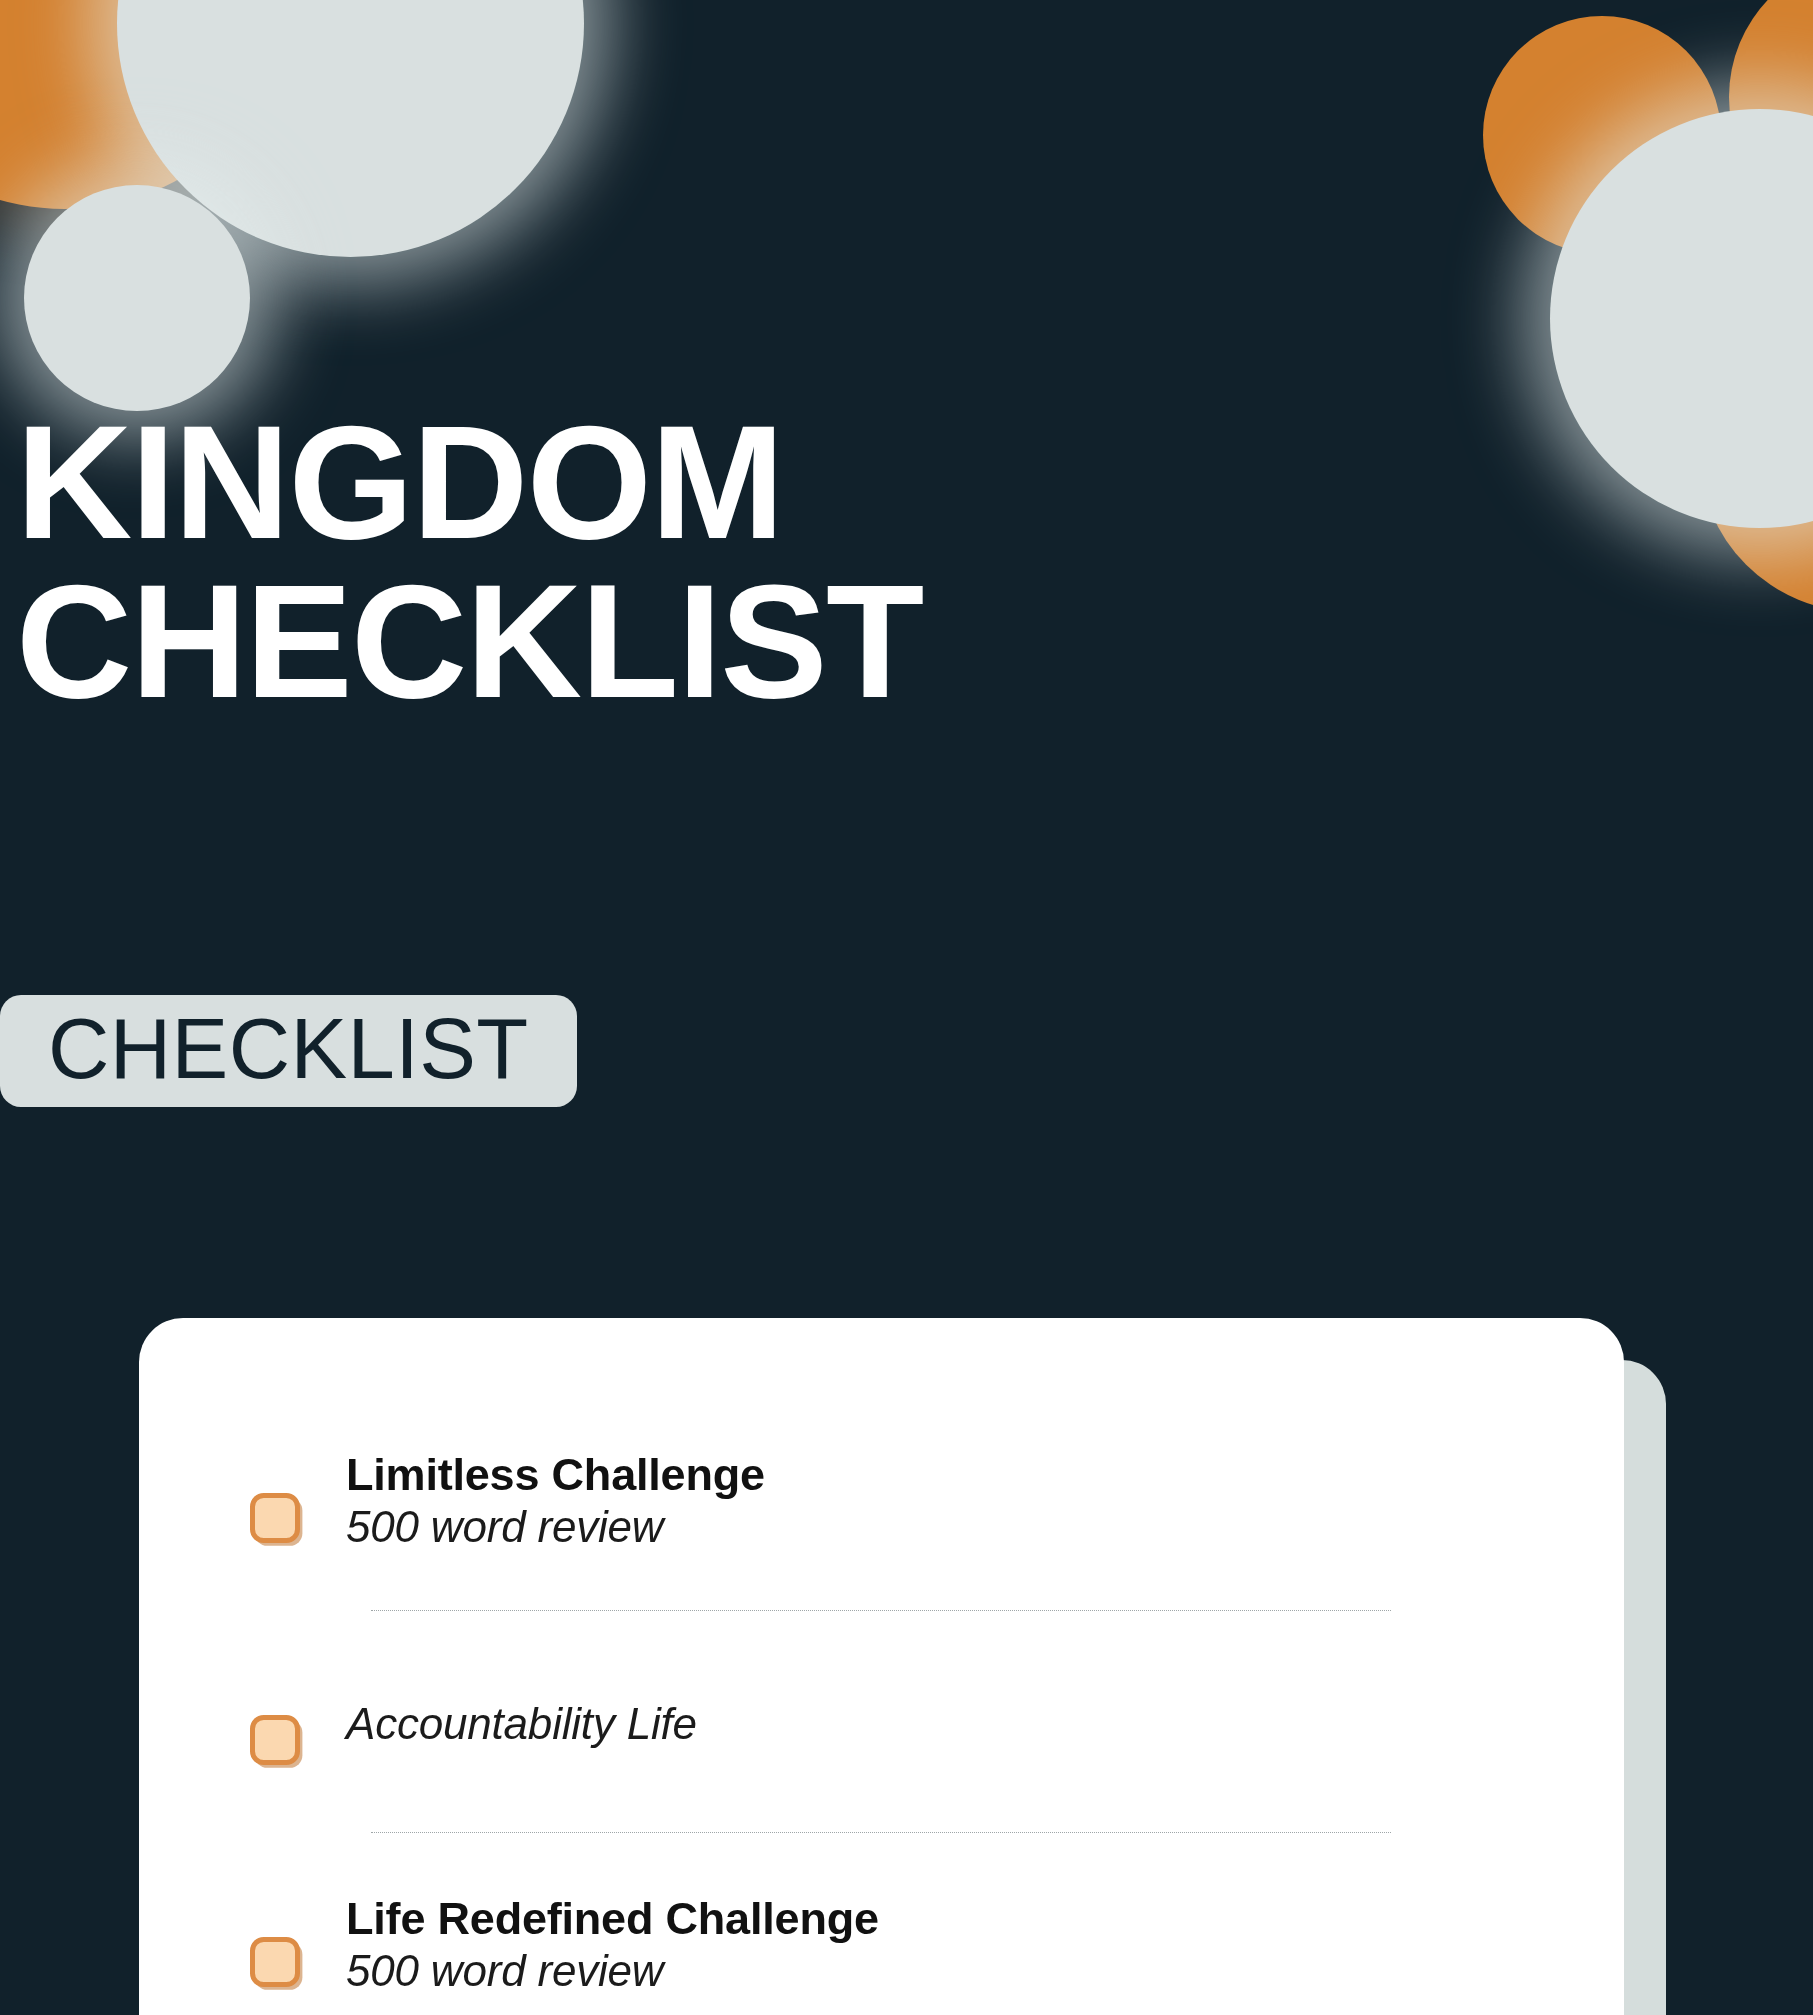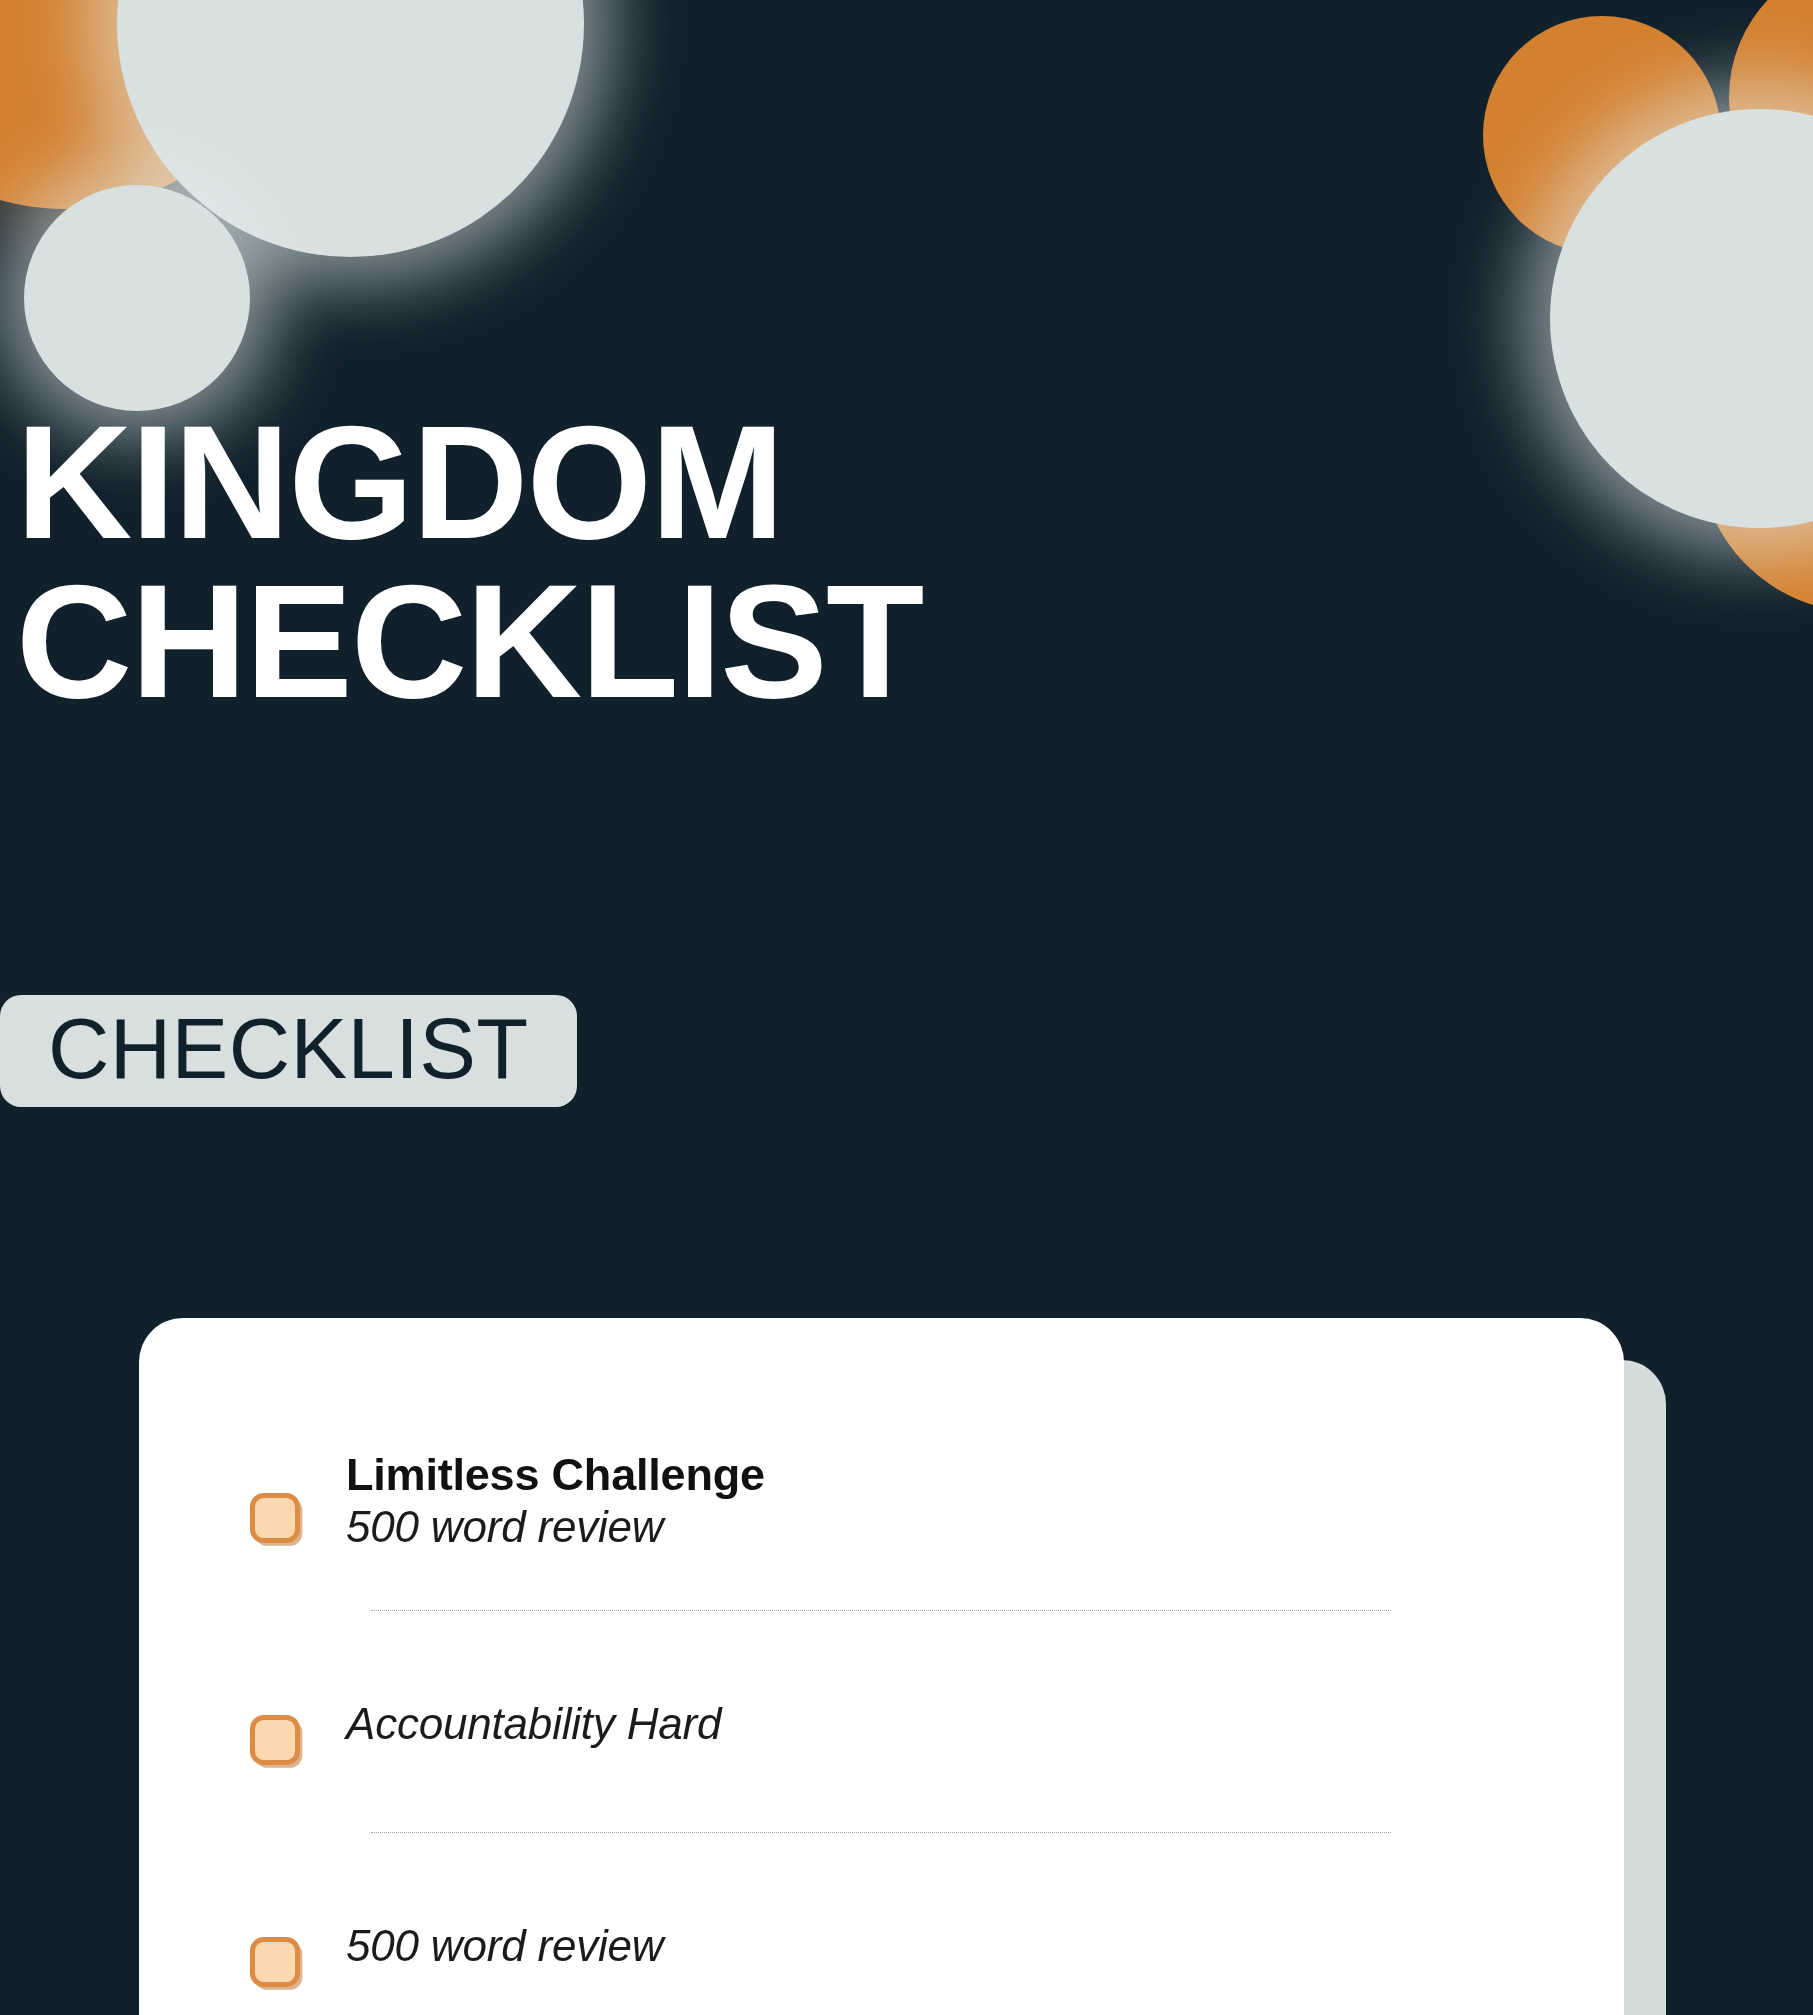--- a/index.html
+++ b/index.html
@@ -207,28 +207,29 @@
         <div class="item-text">
           <div class="item-title">Limitless Challenge</div>
           <div class="item-sub">500 word review</div>
         </div>
         <div class="item-sep"></div>
       </div>
 
       <div class="item">
         <div class="checkbox"></div>
         <div class="item-text">
-          <div class="item-sub">Accountability Hard</div>
+          <div class="item-sub">Accountability Life</div>
         </div>
         <div class="item-sep"></div>
       </div>
 
       <div class="item">
         <div class="checkbox"></div>
         <div class="item-text">
+          <div class="item-title">Life Redefined Challenge</div>
           <div class="item-sub">500 word review</div>
         </div>
 
       </div>
 
     </div>
   </div>
 
 </div>
 

